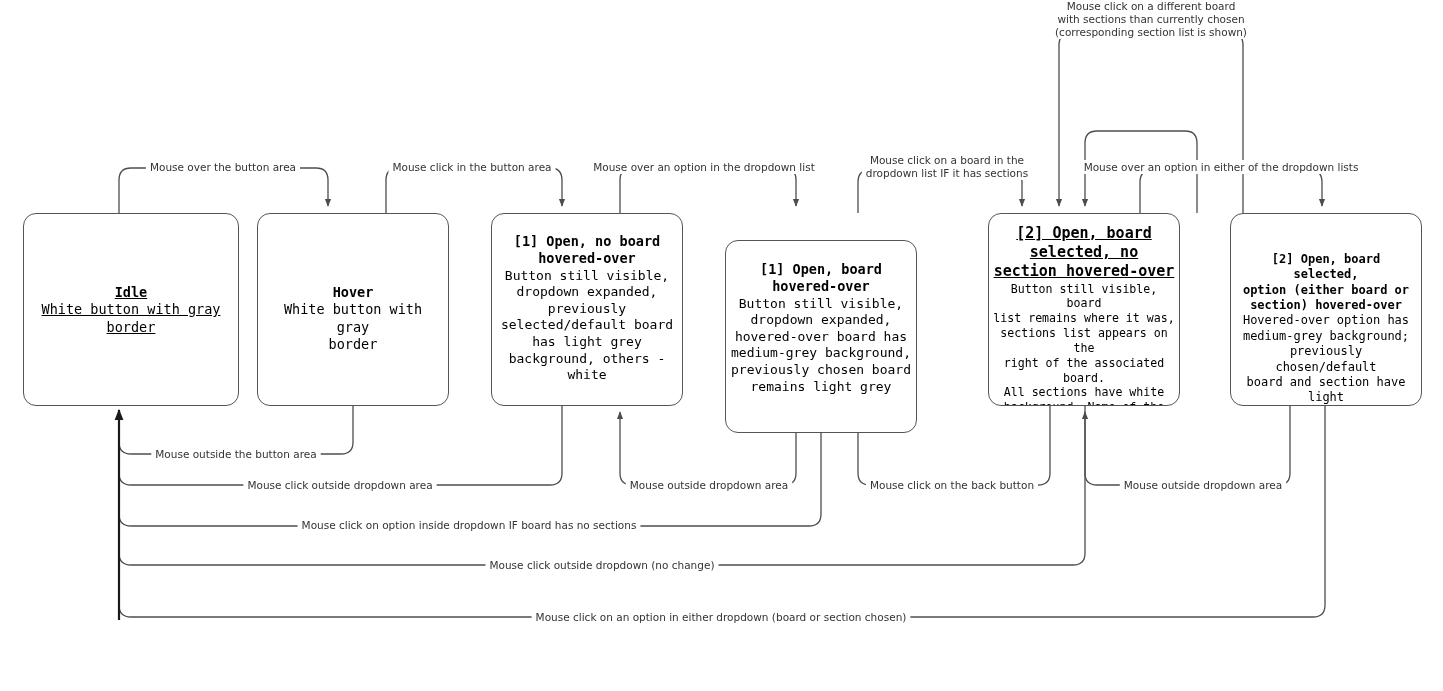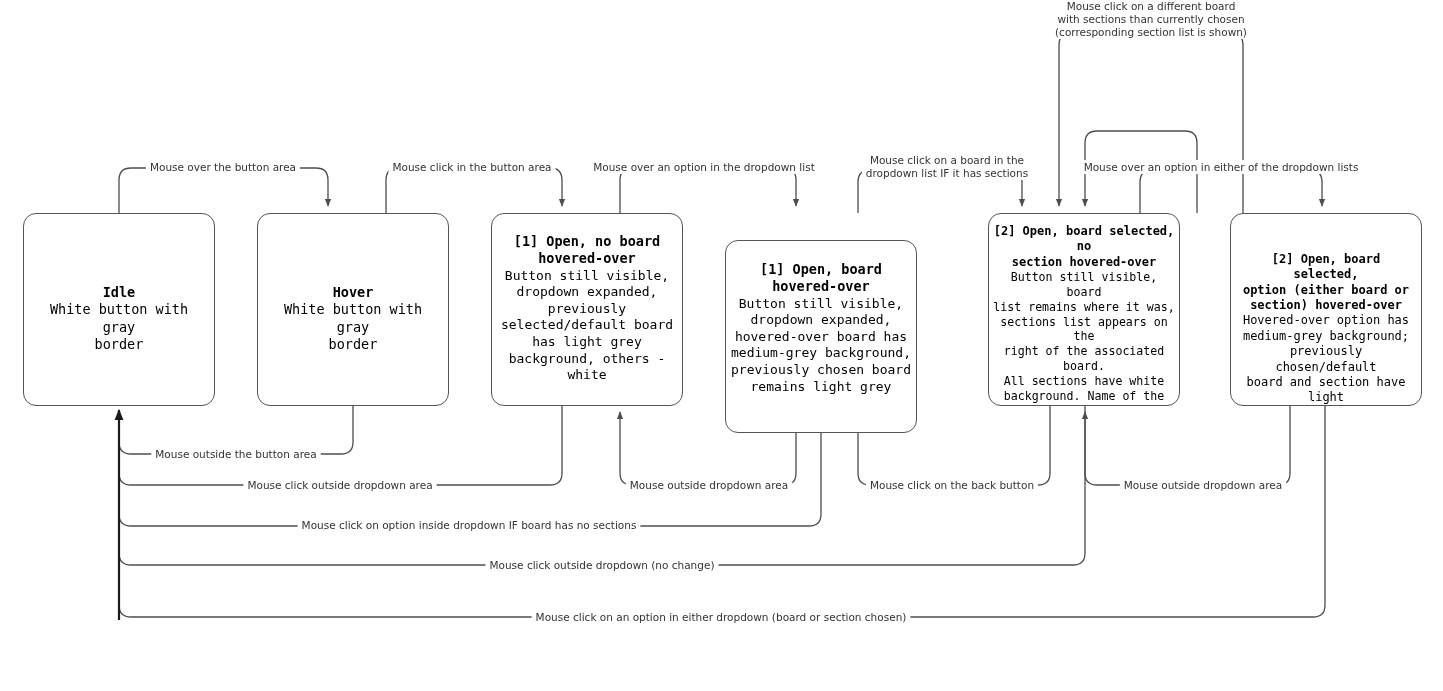--- a/index.html
+++ b/index.html
@@ -61,21 +61,21 @@
   }
   .state-box .box-desc {
     line-height: 1.28;
     white-space: pre-line;
   }
   .box-a { font-size: 13.5px; }
   .box-a .box-title { font-size: 13.5px; }
   .box-b { font-size: 13px; }
   .box-b .box-title { font-size: 13.5px; }
   .box-c { font-size: 11.6px; }
-  .box-c .box-title { font-size: 12px; }
+  .box-c .box-title { font-size: 15px; text-decoration: underline; }
   .box-d { font-size: 12px; }
   .box-d .box-title { font-size: 12px; }
 </style>
 </head>
 <body>
 
 <div id="diagram-root">
 
   <svg id="edge-layer" viewBox="0 0 1443 691">
     <defs>
@@ -165,21 +165,21 @@
       <tspan>Mouse click on option inside dropdown </tspan><tspan class="u">IF board has no sections</tspan>
     </text>
 
     <rect x="485.4921875" y="558" width="233.015625" height="14" fill="#ffffff"></rect>
       <text class="edge-label" x="602" y="569" text-anchor="middle">Mouse click outside dropdown (no change)</text>
 
     <rect x="531.6015625" y="610" width="378.796875" height="14" fill="#ffffff"></rect>
       <text class="edge-label" x="721" y="621" text-anchor="middle">Mouse click on an option in either dropdown (board or section chosen)</text>
   </svg>
 
-  <div class="state-box box-a" style="left:23px; top:213px; width:192px; height:193px; padding:70px 8px 0 8px;">
+  <div class="state-box box-a" style="left:23px; top:213px; width:216px; height:193px; padding:70px 8px 0 8px;text-decoration:underline;">
     <div class="box-title">Idle</div>
     <div class="box-desc">White button with gray
 border</div>
   </div>
 
   <div class="state-box box-a" style="left:257px; top:213px; width:192px; height:193px; padding:70px 8px 12px 8px;">
     <div class="box-title">Hover</div>
     <div class="box-desc">White button with gray
 border</div>
   </div>

